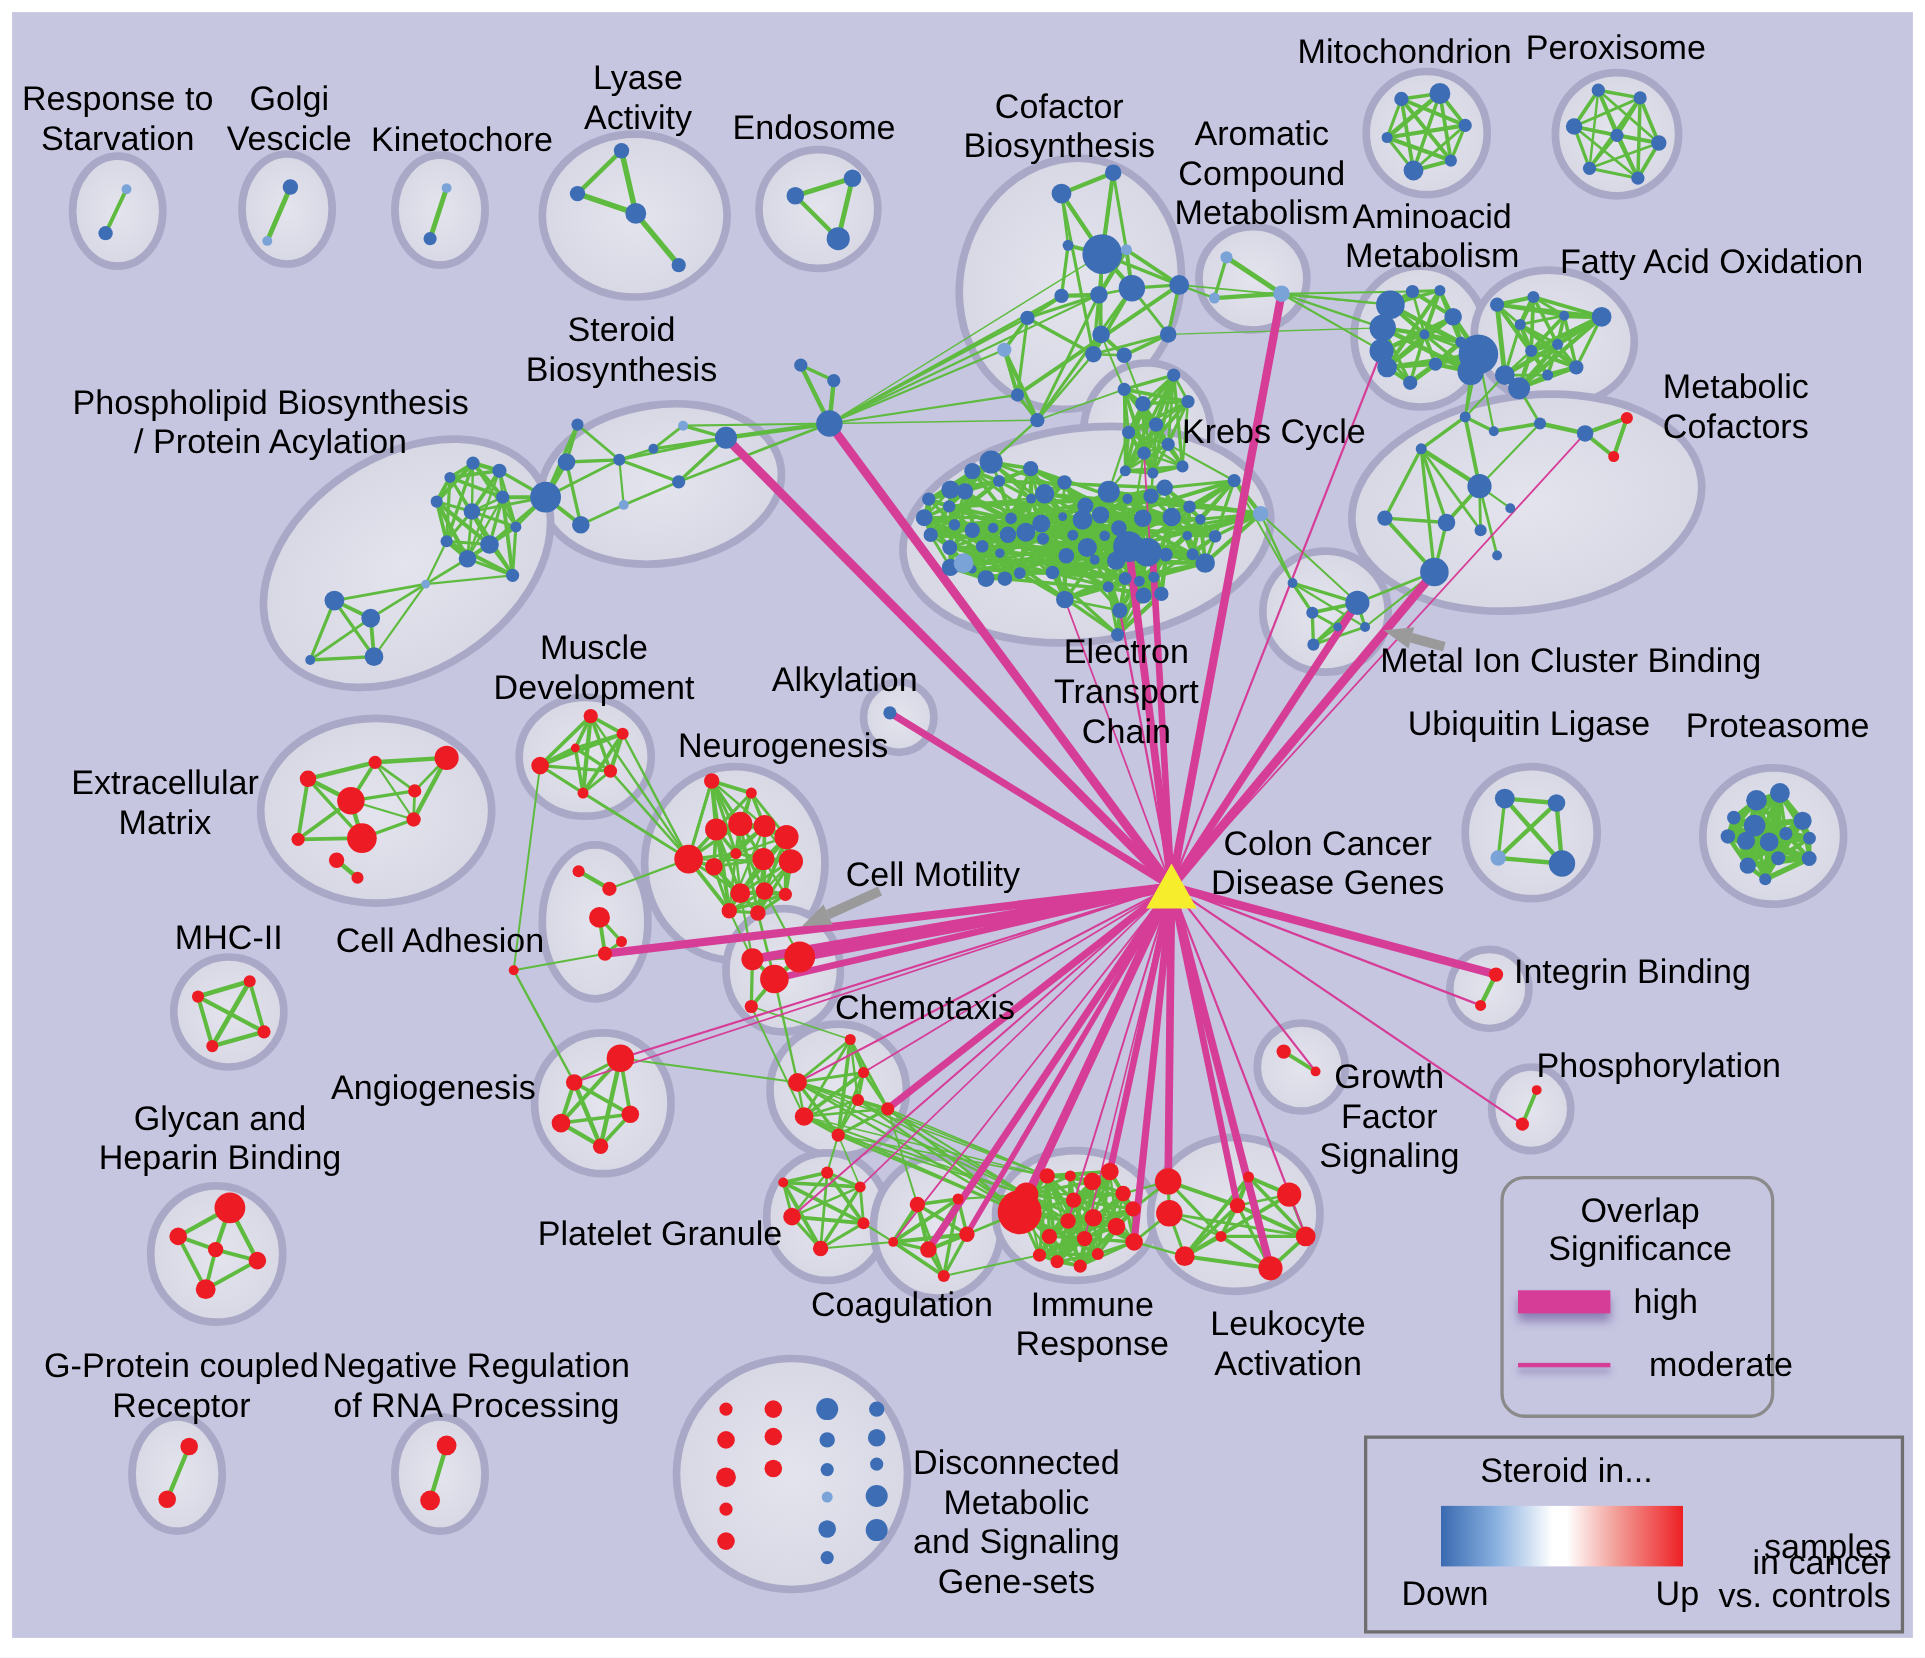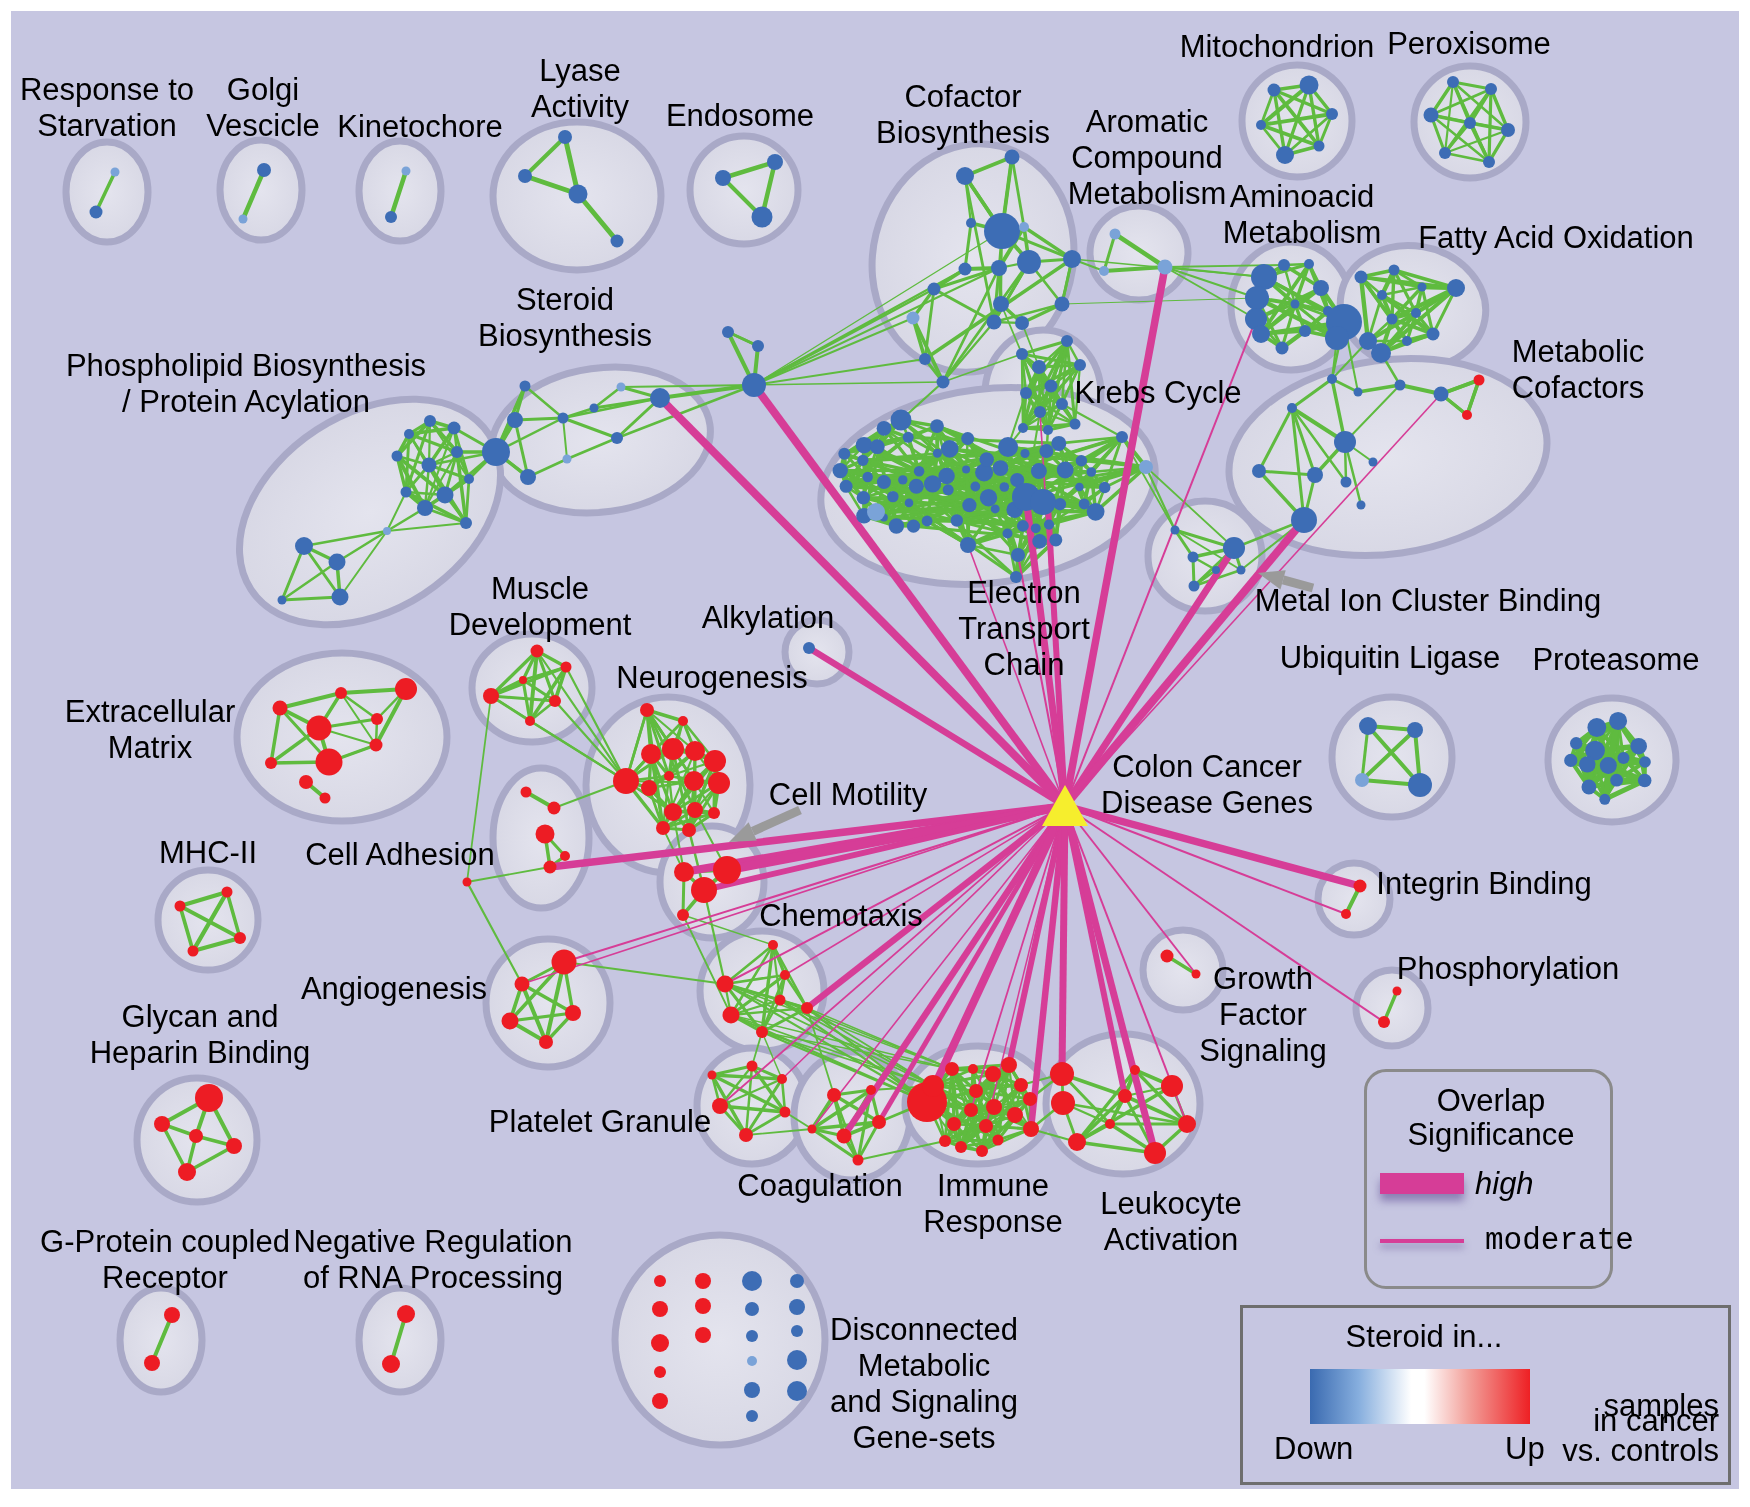--- a/index.html
+++ b/index.html
@@ -1771,23 +1771,23 @@
     <text x="924" y="1412" text-anchor="middle" font-size="31">and Signaling</text>
     <text x="924" y="1448" text-anchor="middle" font-size="31">Gene-sets</text>
     <text x="1207" y="777" text-anchor="middle" font-size="31">Colon Cancer</text>
     <text x="1207" y="813" text-anchor="middle" font-size="31">Disease Genes</text>
   </svg>
 
 <div class="legend" id="legend-overlap" style="left: 1364px; top: 1069px; width: 249px; height: 220px;">
   <div class="ltext lcenter" id="ov-title1" style="left: 124px; top: 29px;">Overlap</div>
   <div class="ltext lcenter" id="ov-title2" style="left: 124px; top: 63px;">Significance</div>
   <div id="ov-bar" style="left: 13px; top: 101px; width: 84px; height: 21px;"></div>
-  <div class="ltext lleft" id="ov-high" style="left: 108px; top: 112px; font-style: italic;">high</div>
+  <div class="ltext lleft" id="ov-high" style="left: 118px; top: 112px;">high</div>
   <div id="ov-line" style="left: 13px; top: 167px; width: 84px; height: 4px;"></div>
-  <div class="ltext lleft" id="ov-mod" style="left: 118px; top: 169px; font-family: Liberation Mono, monospace;">moderate</div>
+  <div class="ltext lleft" id="ov-mod" style="left: 132px; top: 169px;">moderate</div>
 </div>
 
 <div class="legend" id="legend-enriched" style="left: 1240px; top: 1305px; width: 491px; height: 180px;">
   <div class="ltext lcenter" id="en-title" style="left: 181px; top: 29px;">Steroid in...</div>
   <div id="en-bar" style="left: 67px; top: 61px; width: 220px; height: 55px;"></div>
   <div class="ltext lleft" id="en-down" style="left: 31px; top: 141px;">Down</div>
   <div class="ltext lleft" id="en-up" style="left: 262px; top: 141px;">Up</div>
   <div class="ltext lright" id="en-ctx1" style="left: 476px; top: 77px; margin-top: 36px;">in cancer</div>
   <div class="ltext lright" id="en-ctx2" style="left: 476px; top: 98px;">samples</div>
   <div class="ltext lright" id="en-ctx3" style="left: 476px; top: 143px;">vs. controls</div>

